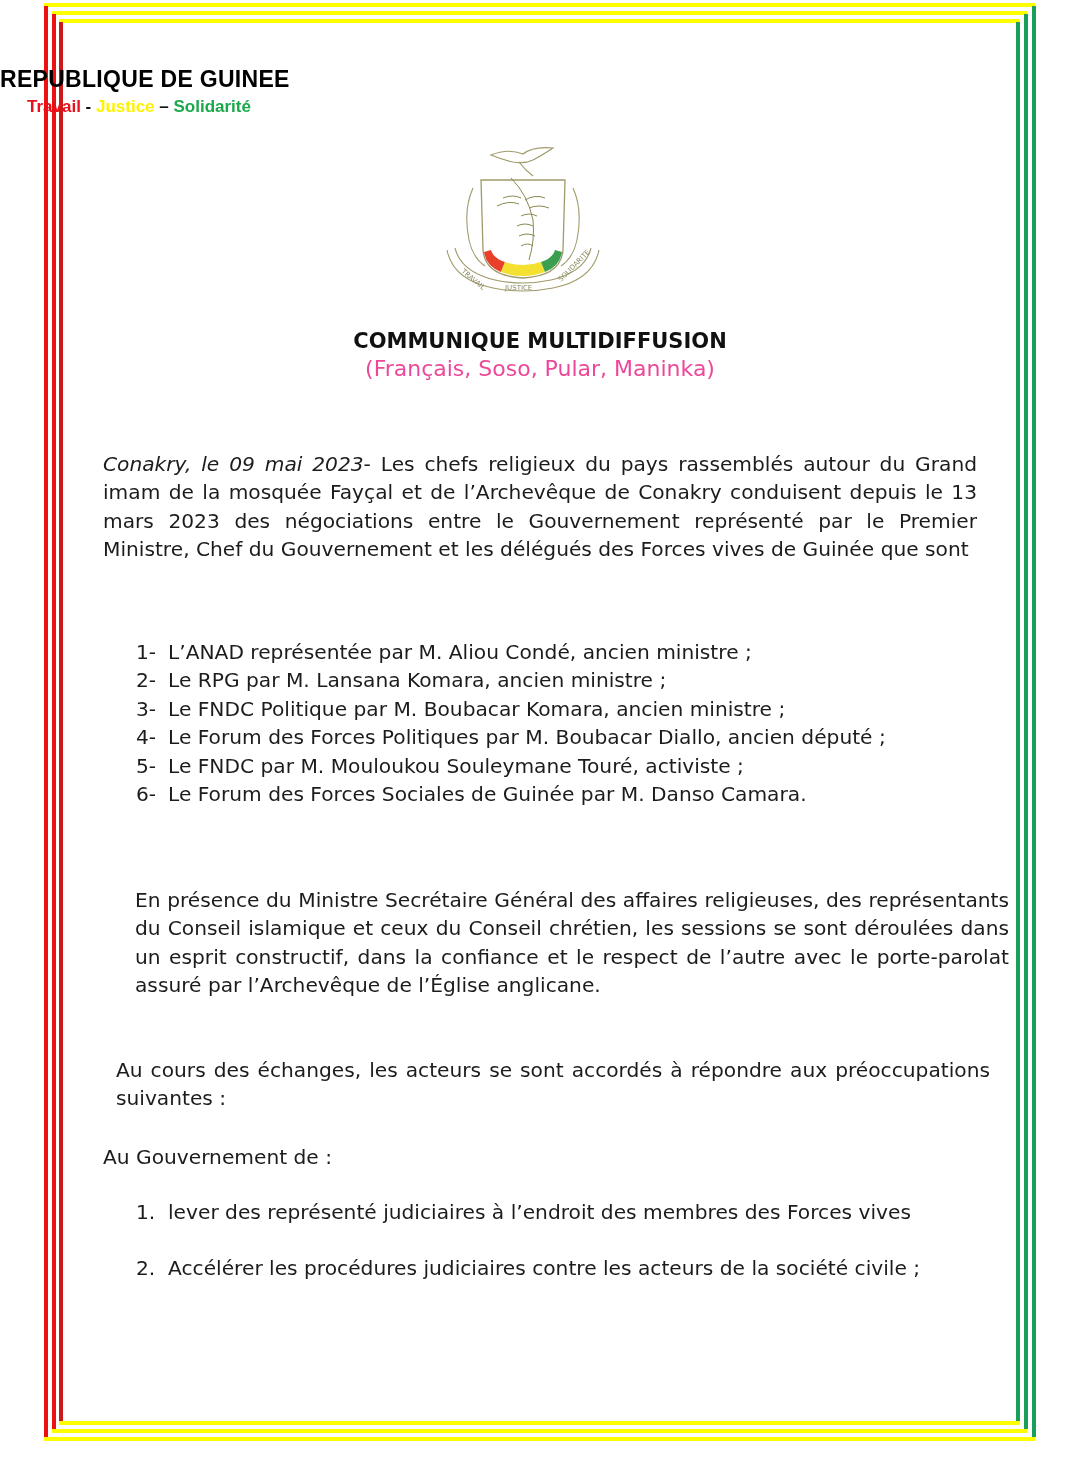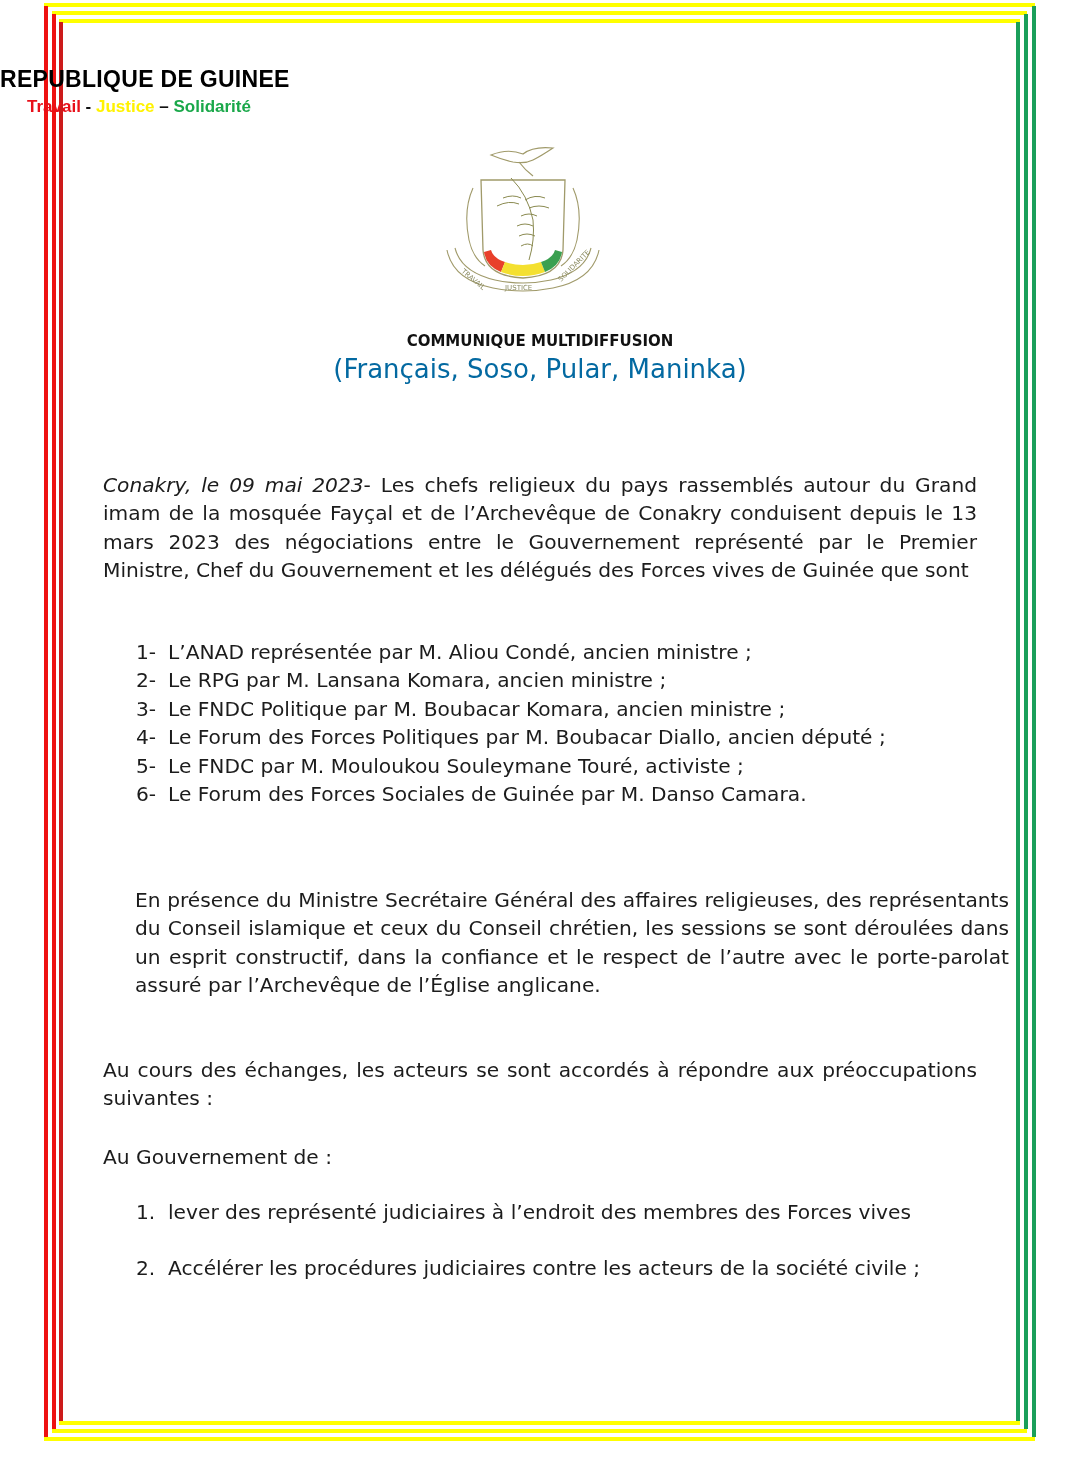--- a/index.html
+++ b/index.html
@@ -12,31 +12,31 @@
   .grn { background:#1a9f5a; width:4px; }
 
   .header { position:absolute; top:64px; left:0; width:1080px; text-align:left; }
   .rep { font-family:"Liberation Sans", sans-serif; font-weight:bold; font-size:23px; letter-spacing:0.3px; color:#000; margin:0; line-height:30px; }
   .motto { font-family:"Liberation Sans", sans-serif; font-weight:bold; font-size:17px; margin-top:2px; line-height:22px;margin-left:27px; }
   .m-red { color:#e8101a; } .m-yel { color:#fff200; } .m-grn { color:#1aa84a; } .m-sep { color:#111; }
 
   .emblem { position:absolute; left:433px; top:140px; width:180px; height:160px; }
 
   .comm { position:absolute; top:327px; left:0; width:1080px; text-align:center; }
-  .comm-title { font-weight:bold; font-size:15px; line-height:28px; color:#111; font-family:"DejaVu Sans", sans-serif; }
-  .comm-sub { font-size:26px; line-height:28px; color:#0369a1; }
+  .comm-title { font-weight:bold; font-size:21px; line-height:28px; color:#111; font-family:"DejaVu Sans", sans-serif; }
+  .comm-sub { font-size:22px; line-height:28px; color:#ec4899; }
 
   .body { position:absolute; left:103px; width:874px; font-size:20.2px; line-height:28.4px; color:#1c1c1c; text-align:justify; }
-  .p1 { top:471px; }
+  .p1 { top:450px; }
   .p1 .lead { font-style:italic; }
   .list1 { top:638px; left:136px; width:841px; }
   .li { position:relative; padding-left:32px; text-align:justify; }
   .li .num { position:absolute; left:0; top:0; }
   .p2 { top:886px;margin-left:32px; }
-  .p3 { top:1056px; }
+  .p3 { top:1056px;margin-left:13px; }
   .p4 { top:1143px; }
   .list2 { top:1198px; left:136px; width:841px; }
   .li2 { position:relative; padding-left:32px; text-align:justify; margin-bottom:28px; }
   .li2 .num { position:absolute; left:0; top:0; }
 </style>
 </head>
 <body>
 
 <div>
 

